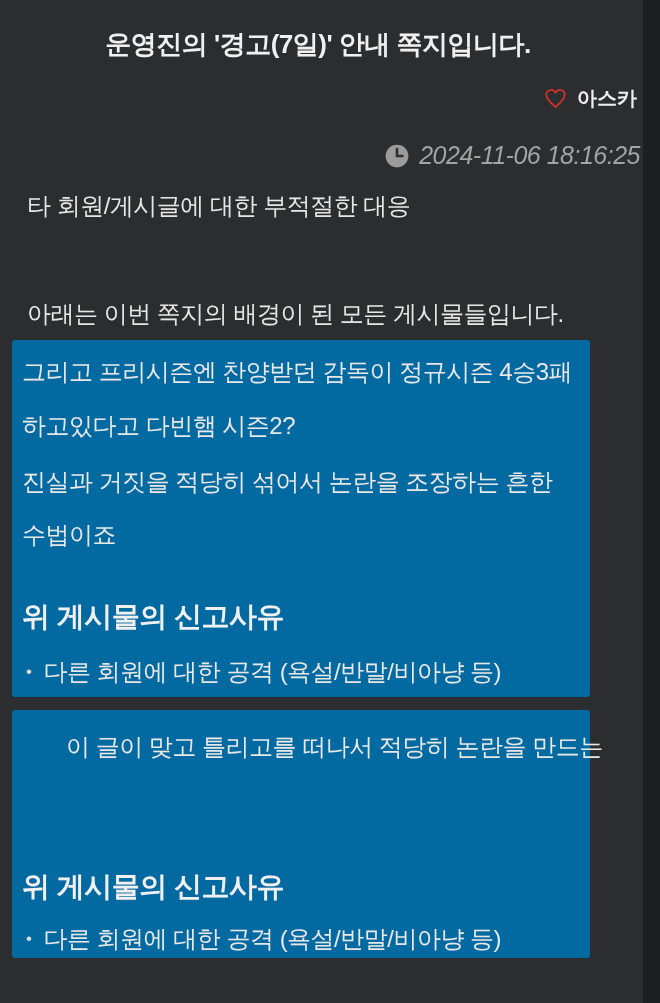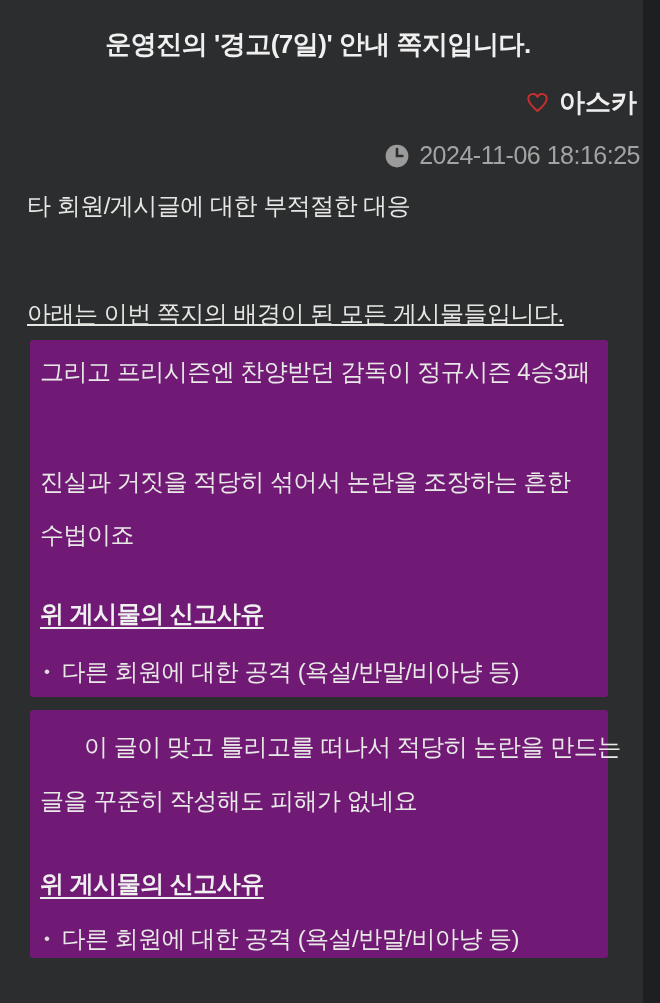--- a/index.html
+++ b/index.html
@@ -18,57 +18,57 @@
   .title {
     position: absolute; top: 27px; left: 0; width: 636px;
     text-align: center;
     font-size: 26px; font-weight: bold; color: #f0f0f0;
     white-space: nowrap;
     letter-spacing: -0.5px;
   }
   .author-row {
     position: absolute; top: 85px; right: 23px;
     display: flex; align-items: center; gap: 9px;
-    font-size: 26px; font-weight: bold; color: #eeeeee;
+    font-size: 20px; font-weight: bold; color: #eeeeee;
     white-space: nowrap;
   }
   .heart { width: 25px; height: 25px; display: block; }
   .time-row {
     position: absolute; top: 141px; right: 20px;
     display: flex; align-items: center; gap: 9px;
     font-size: 25px; color: #a3a3a3;
     white-space: nowrap;
     letter-spacing: -0.5px;
+    font-style: italic;
   }
   .clock { width: 26px; height: 26px; display: block; }
   .body-line {
     position: absolute; left: 27px;
     font-size: 24px; color: #e6e6e4;
     white-space: nowrap;
     letter-spacing: -0.5px;
   }
   .intro   { top: 190px; }
-  .context { top: 298px; text-decoration: underline; }
+  .context { top: 298px; }
   .quote-block {
-    position: absolute; left: 30px; width: 578px;
-    background: #701a75;
+    position: absolute; left: 12px; width: 578px;
+    background: #0369a1;
     border-radius: 3px;
   }
   .qb1 { top: 340px; height: 357px; }
   .qb2 { top: 710px; height: 248px; }
   .q-line {
     position: absolute; left: 10px;
     font-size: 24px; color: #e8e8e6;
     white-space: nowrap;
     letter-spacing: -0.5px;
   }
   .report-heading {
     position: absolute; left: 10px;
-    font-size: 24px; font-weight: bold; color: #f0f0f0;
-    text-decoration: underline;
+    font-size: 28px; font-weight: bold; color: #f0f0f0;
     text-underline-offset: 5px;
     text-decoration-thickness: 2px;
     white-space: nowrap;
     letter-spacing: -0.5px;
   }
   .report-item {
     position: absolute; left: 14px;
     display: flex; align-items: baseline; gap: 12px;
     font-size: 24px; color: #e8e8e6;
     white-space: nowrap;
@@ -108,30 +108,30 @@
     <path d="M12 5.5 V12 H17" fill="none" stroke="#2c2d2e" stroke-width="2.4" stroke-linecap="round"></path>
   </svg>
   <span>2024-11-06 18:16:25</span>
 </div>
 
 <div class="body-line intro">타 회원/게시글에 대한 부적절한 대응</div>
 <div class="body-line context">아래는 이번 쪽지의 배경이 된 모든 게시물들입니다.</div>
 
 <div class="quote-block qb1">
   <div class="q-line l0">그리고 프리시즌엔 찬양받던 감독이 정규시즌 4승3패</div>
+  <div class="q-line l1">하고있다고 다빈햄 시즌2?</div>
   <div class="q-line l3">수법이죠</div>
   <div class="q-line l2">진실과 거짓을 적당히 섞어서 논란을 조장하는 흔한</div>
   <div class="report-heading rh">위 게시물의 신고사유</div>
   <div class="report-item ri">
     <span class="bullet-dot">•</span>
     <span>다른 회원에 대한 공격 (욕설/반말/비아냥 등)</span>
   </div>
 </div>
 
 <div class="quote-block qb2">
   <div class="q-line l0">이 글이 맞고 틀리고를 떠나서 적당히 논란을 만드는</div>
-  <div class="q-line l1">글을 꾸준히 작성해도 피해가 없네요</div>
   <div class="report-heading rh">위 게시물의 신고사유</div>
   <div class="report-item ri">
     <span class="bullet-dot">•</span>
     <span>다른 회원에 대한 공격 (욕설/반말/비아냥 등)</span>
   </div>
 </div>
 
 </body></html>

